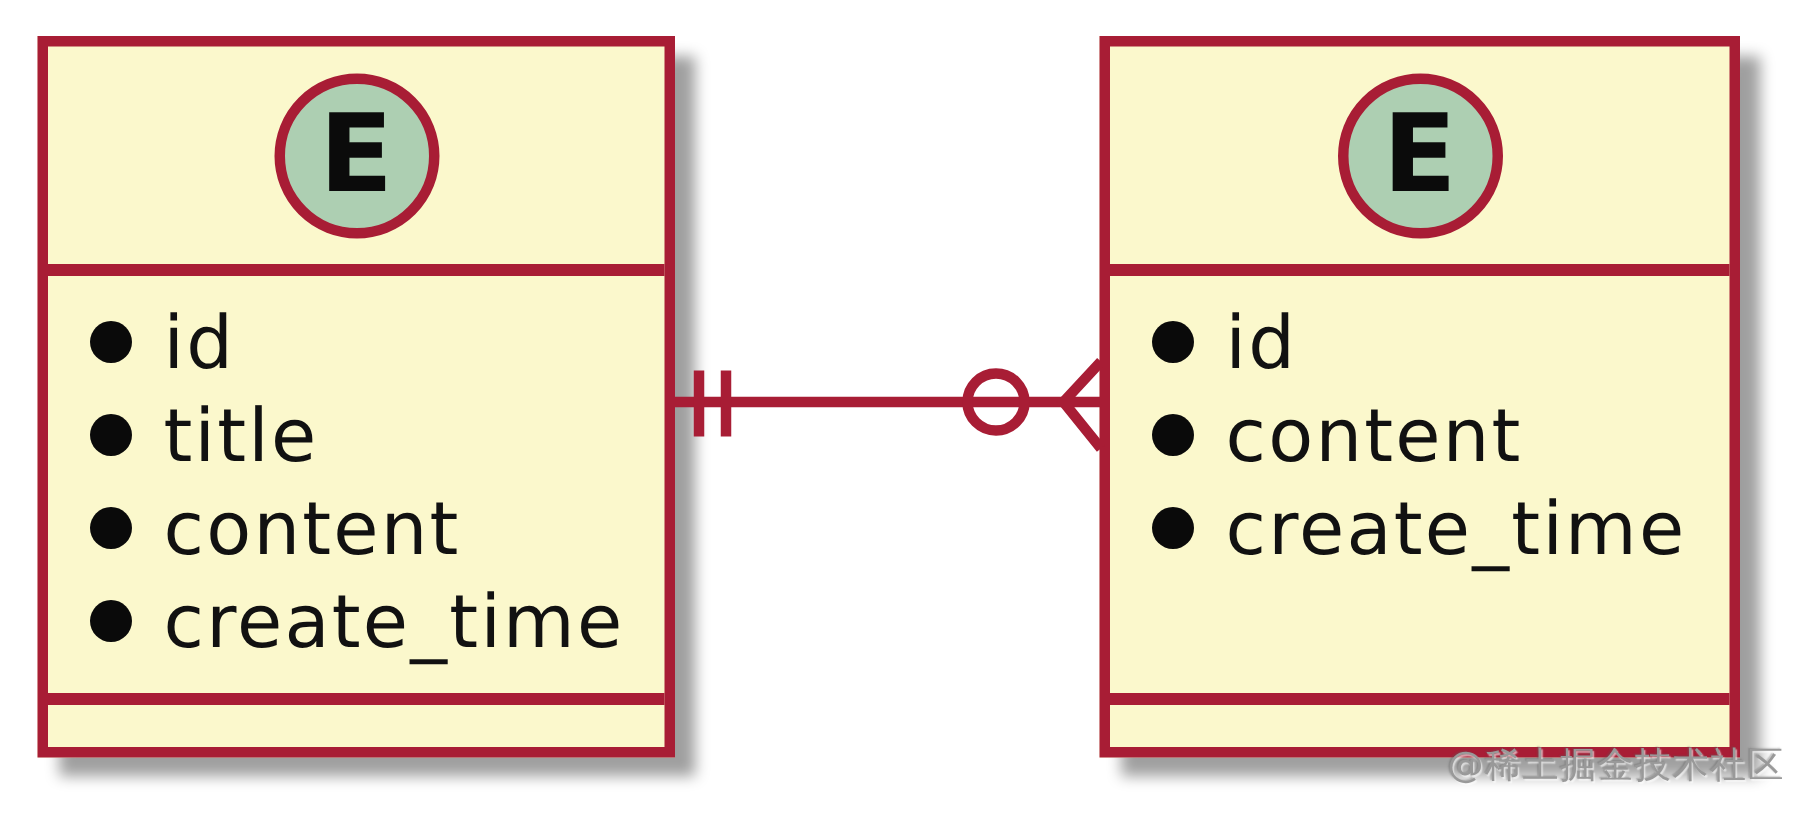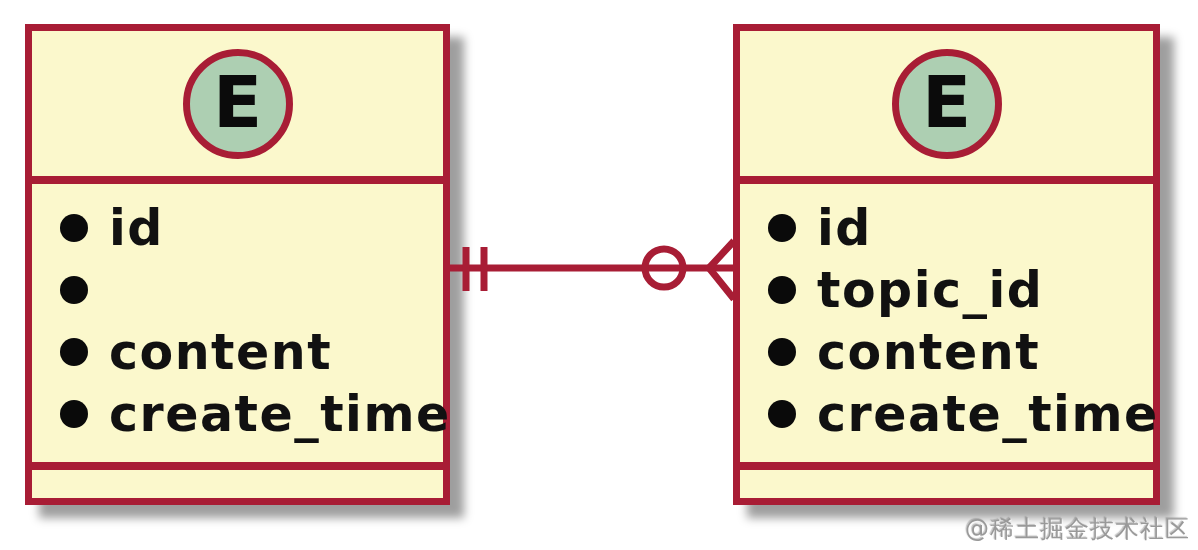--- a/index.html
+++ b/index.html
@@ -75,21 +75,20 @@
     flex: none;
     background: var(--entity-border);
   }
 
   .entity-fields {
     height: 278px;
     flex: none;
     padding: 13px 10px 0 28px;
     display: flex;
     flex-direction: column;
-    font-weight: bold;
   }
   .field-row {
     height: 62px;
     flex: none;
     display: flex;
     align-items: center;
   }
   .field-bullet {
     width: 28px; height: 28px;
     flex: none;
@@ -117,21 +116,21 @@
   .rel-stroke {
     stroke: var(--entity-border);
     stroke-width: 7;
     fill: none;
   }
 
   
   .watermark {
     position: absolute;
     right: 8px;
-    bottom: 5px;
+    bottom: 24px;
     font-size: 24px;
     color: var(--watermark);
     letter-spacing: 1px;
     text-shadow: 1px 1px 1px rgba(255,255,255,0.65), -1px -1px 1px rgba(90,90,90,0.35);
   }
 </style>
 </head>
 <body>
 
 <div class="canvas">
@@ -143,20 +142,21 @@
       </span>
     </div>
     <div class="separator"></div>
     <div class="entity-fields">
       <div class="field-row">
         <span class="field-bullet"></span>
         <span class="field-label">id</span>
       </div>
       <div class="field-row">
         <span class="field-bullet"></span>
+        <span class="field-label">title</span>
       </div>
       <div class="field-row">
         <span class="field-bullet"></span>
         <span class="field-label">content</span>
       </div>
       <div class="field-row">
         <span class="field-bullet"></span>
         <span class="field-label">create_time</span>
       </div>
     </div>
@@ -168,24 +168,20 @@
     <div class="entity-header">
       <span class="stereotype-circle">
         <span class="stereotype-letter">E</span>
       </span>
     </div>
     <div class="separator"></div>
     <div class="entity-fields">
       <div class="field-row">
         <span class="field-bullet"></span>
         <span class="field-label">id</span>
-      </div>
-      <div class="field-row">
-        <span class="field-bullet"></span>
-        <span class="field-label">topic_id</span>
       </div>
       <div class="field-row">
         <span class="field-bullet"></span>
         <span class="field-label">content</span>
       </div>
       <div class="field-row">
         <span class="field-bullet"></span>
         <span class="field-label">create_time</span>
       </div>
     </div>

